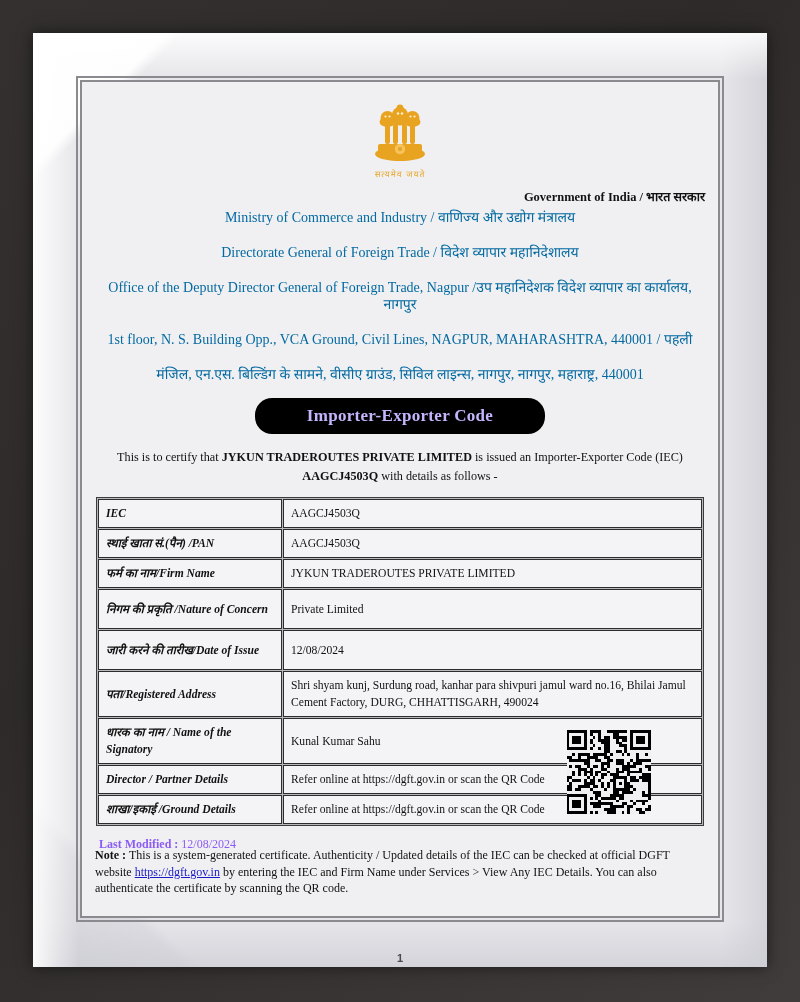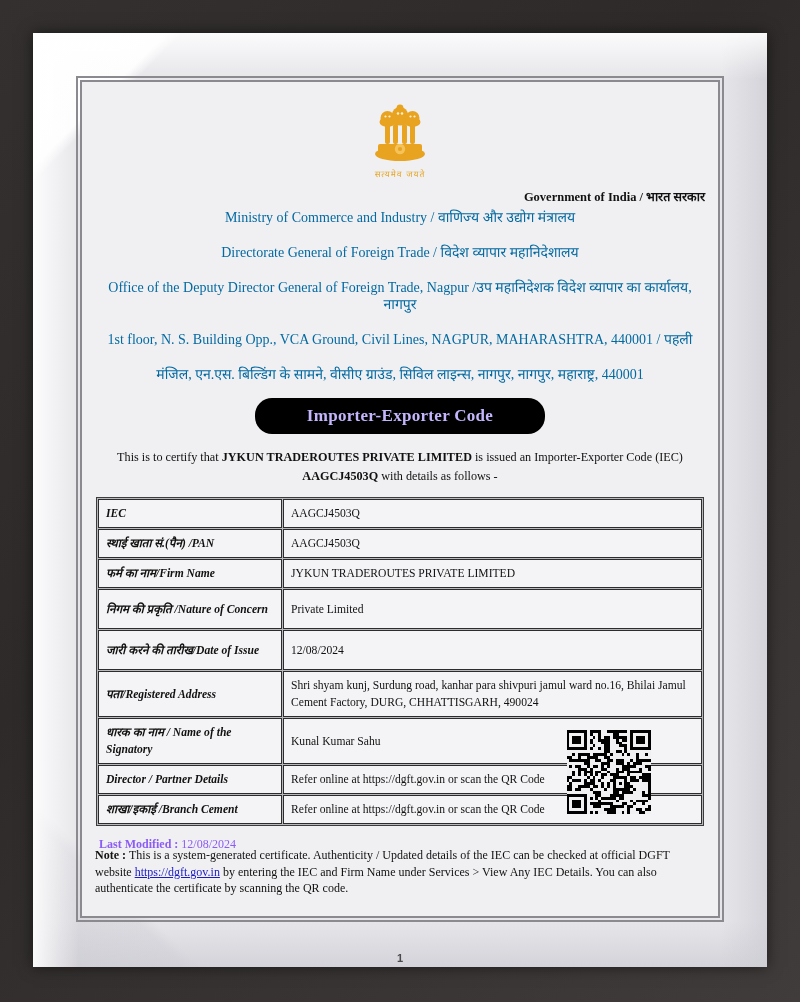--- a/index.html
+++ b/index.html
@@ -287,21 +287,21 @@
           </tr>
           <tr class="tall">
             <td class="lbl">धारक का नाम / Name of the Signatory</td>
             <td class="val">Kunal Kumar Sahu</td>
           </tr>
           <tr>
             <td class="lbl">Director / Partner Details</td>
             <td class="val">Refer online at https://dgft.gov.in or scan the QR Code</td>
           </tr>
           <tr>
-            <td class="lbl">शाखा/इकाई /Branch Cement</td>
+            <td class="lbl">शाखा/इकाई /Ground Details</td>
             <td class="val">Refer online at https://dgft.gov.in or scan the QR Code</td>
           </tr>
         </tbody>
     </table>
 
     <div class="meta">
       <div><b>Last Modified : </b><span>12/08/2024</span></div>
     </div>
 
     <div class="qr-wrap">

